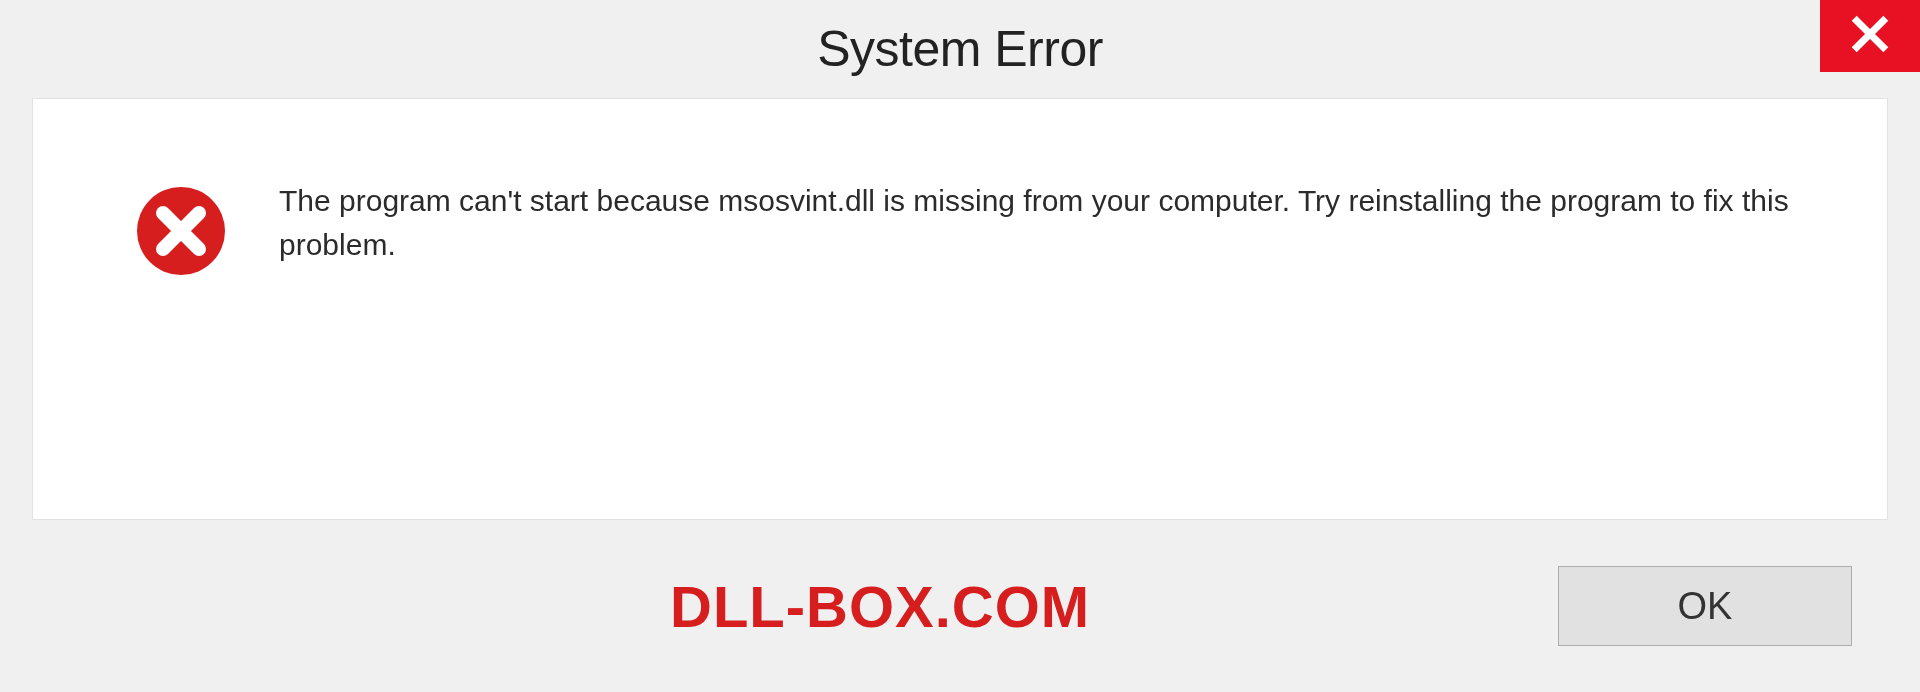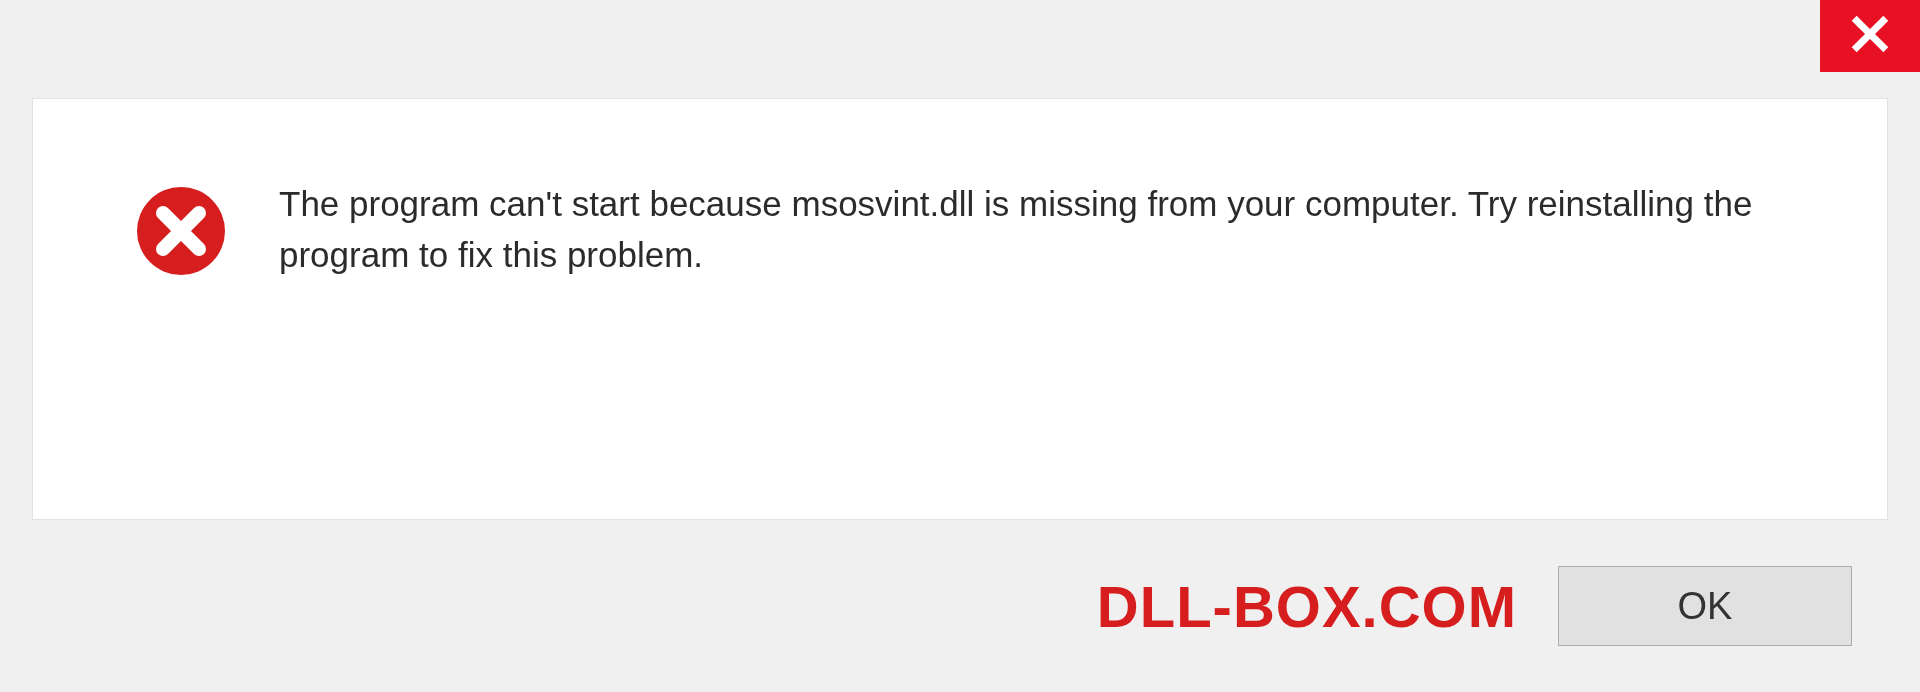--- a/index.html
+++ b/index.html
@@ -63,34 +63,34 @@
     .error-icon-wrap {
       flex-shrink: 0;
       margin-right: 50px;
       margin-top: 4px;
     }
     .error-icon-wrap svg {
       width: 96px;
       height: 96px;
     }
     .message-text {
-      font-size: 35px;
+      font-size: 30px;
       line-height: 1.45;
       color: #2b2b2b;
       font-weight: 400;
     }
     .footer {
       position: absolute;
       bottom: 0;
       left: 0;
       right: 0;
       height: 172px;
       display: flex;
       align-items: center;
-      justify-content: flex-end;
+      justify-content: space-between;
       padding: 0 68px 0 0;
     }
     .watermark {
       font-size: 58px;
       font-weight: 800;
       color: #d61e1e;
       letter-spacing: 1px;
       margin-left: 670px;
       font-family: 'Arial Black', 'Segoe UI', sans-serif;
     }
@@ -108,20 +108,21 @@
       font-family: 'Segoe UI', Tahoma, sans-serif;
       margin-left: 41px;
     }
   </style>
 </head>
 <body>
 
 <div class="dialog">
 
   <div class="titlebar">
+    <div class="title-text">System Error</div>
     <div class="close-button">
       <span>
         <svg viewBox="0 0 24 24">
           <path d="M4 4 L20 20 M20 4 L4 20" stroke="#ffffff" stroke-width="4.2" stroke-linecap="square" fill="none"></path>
         </svg>
       </span>
     </div>
   </div>
 
   <div class="content-panel">

